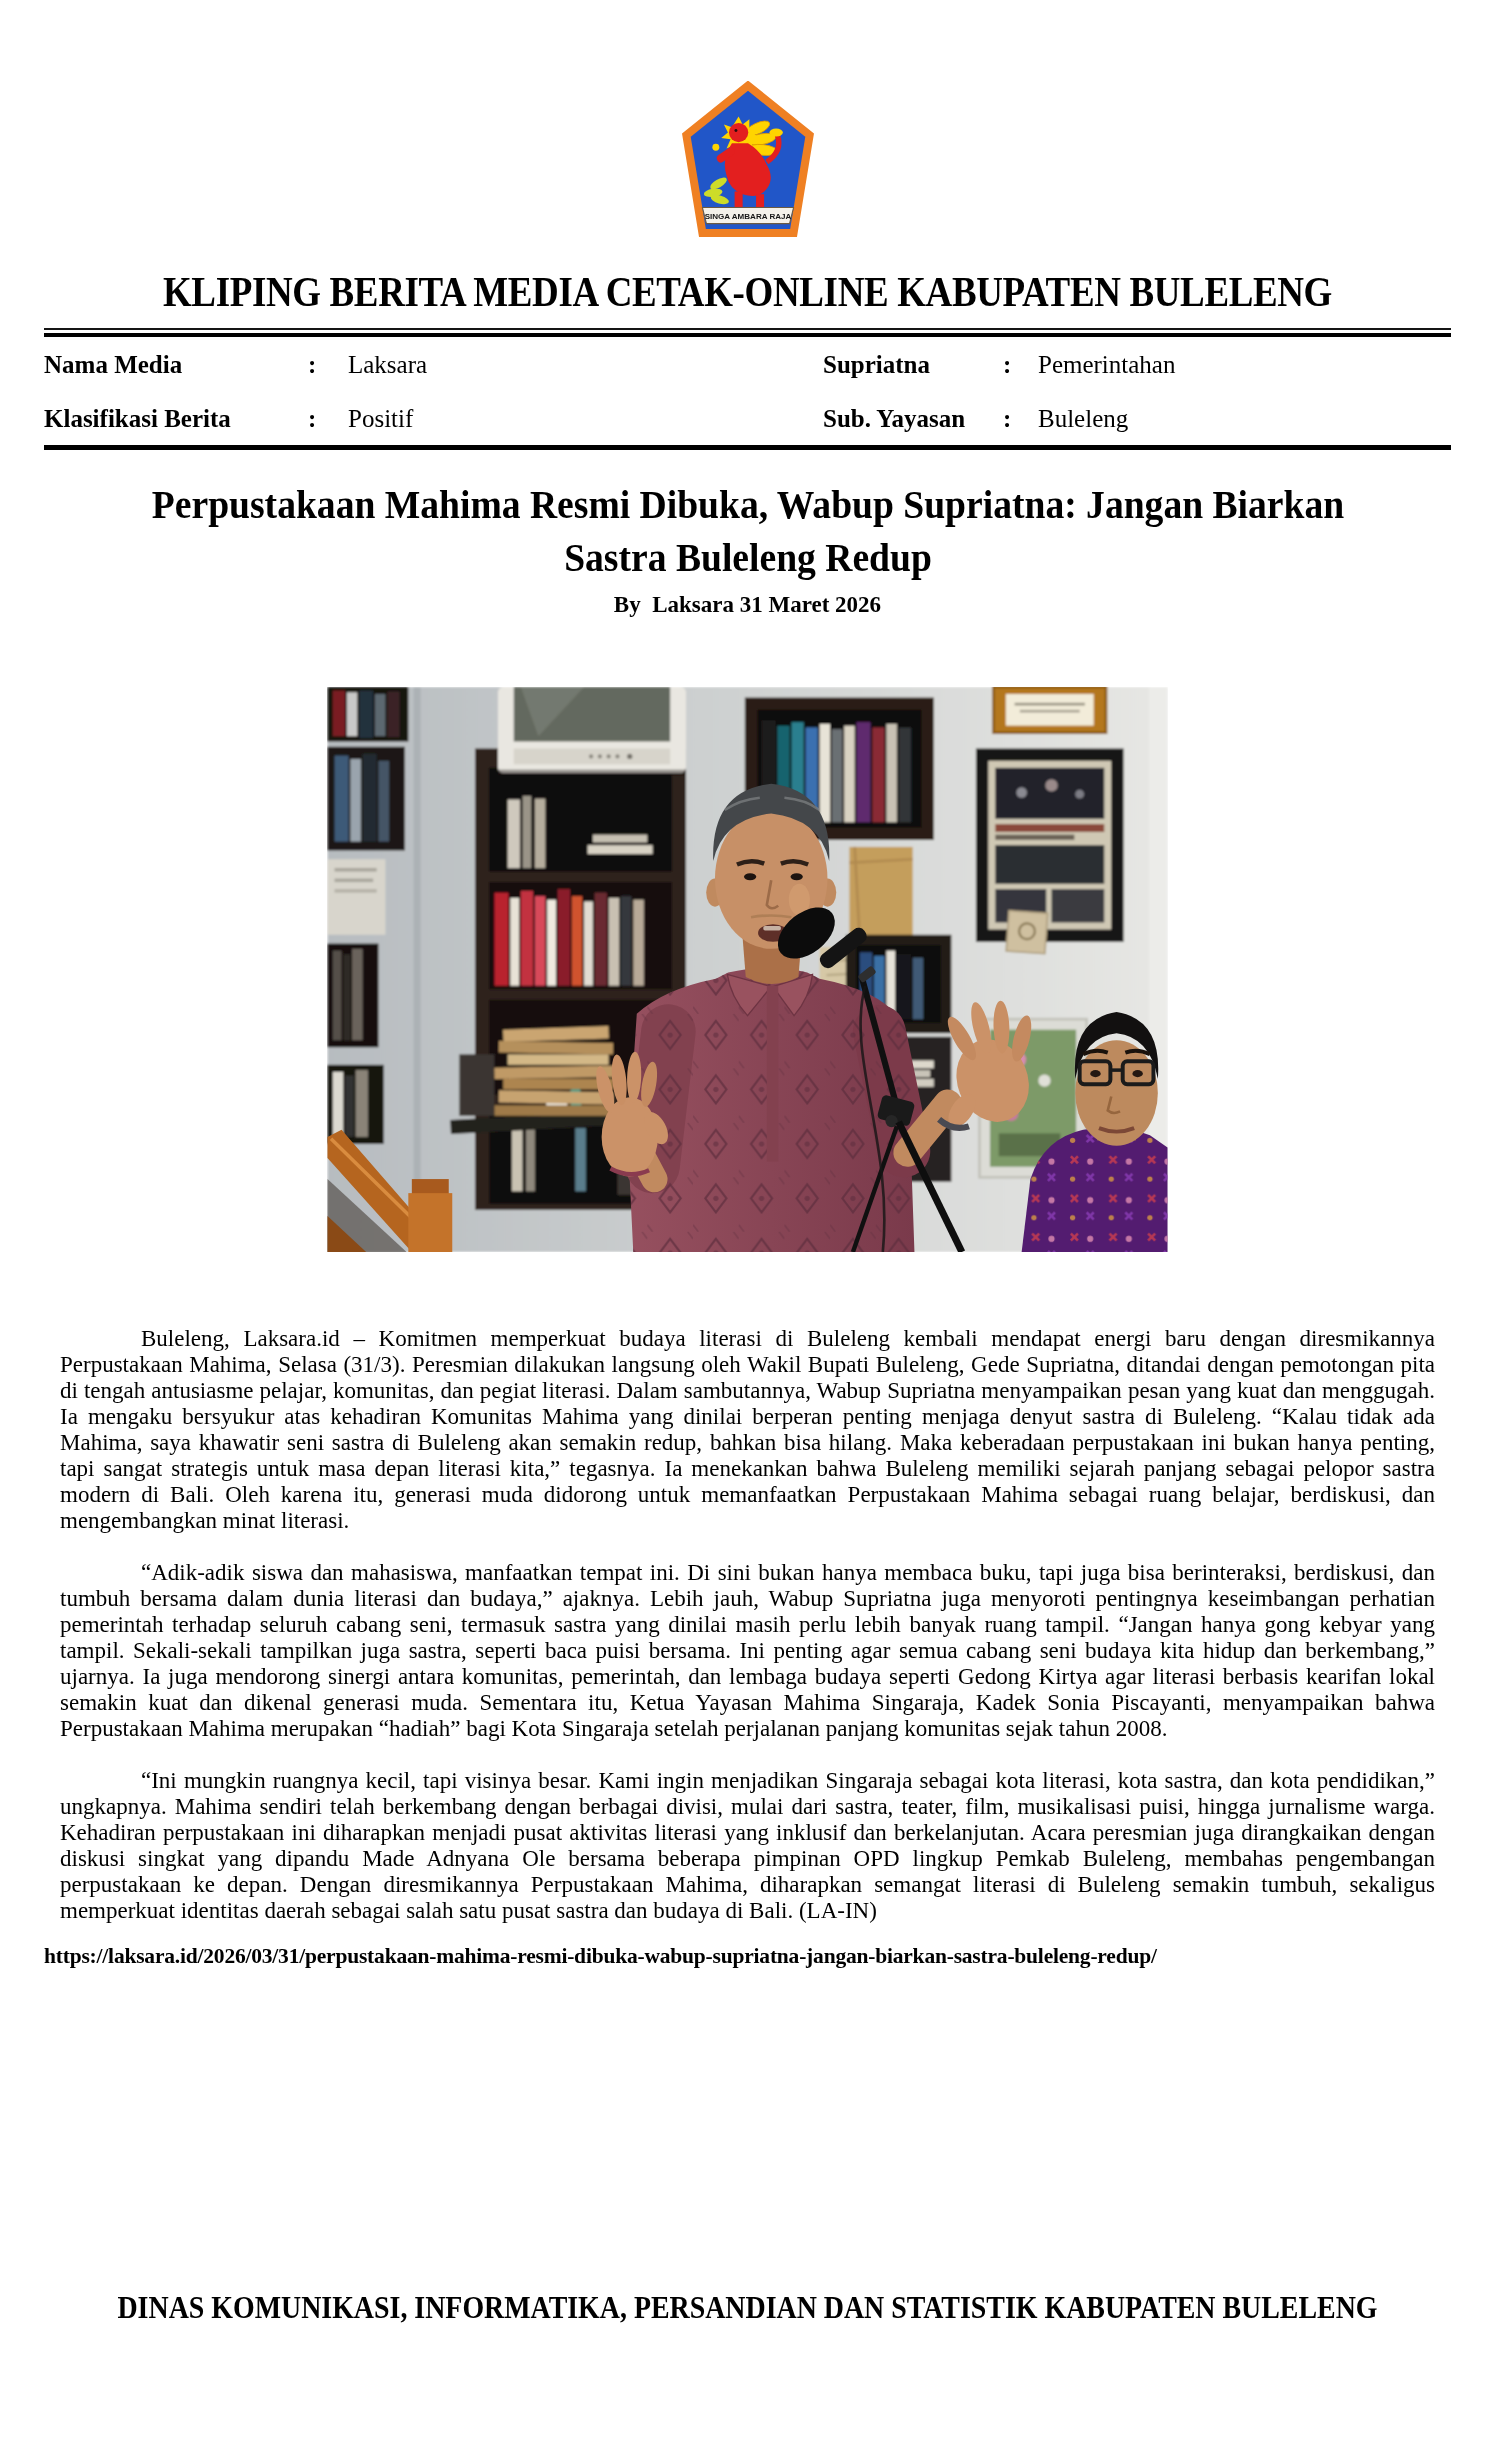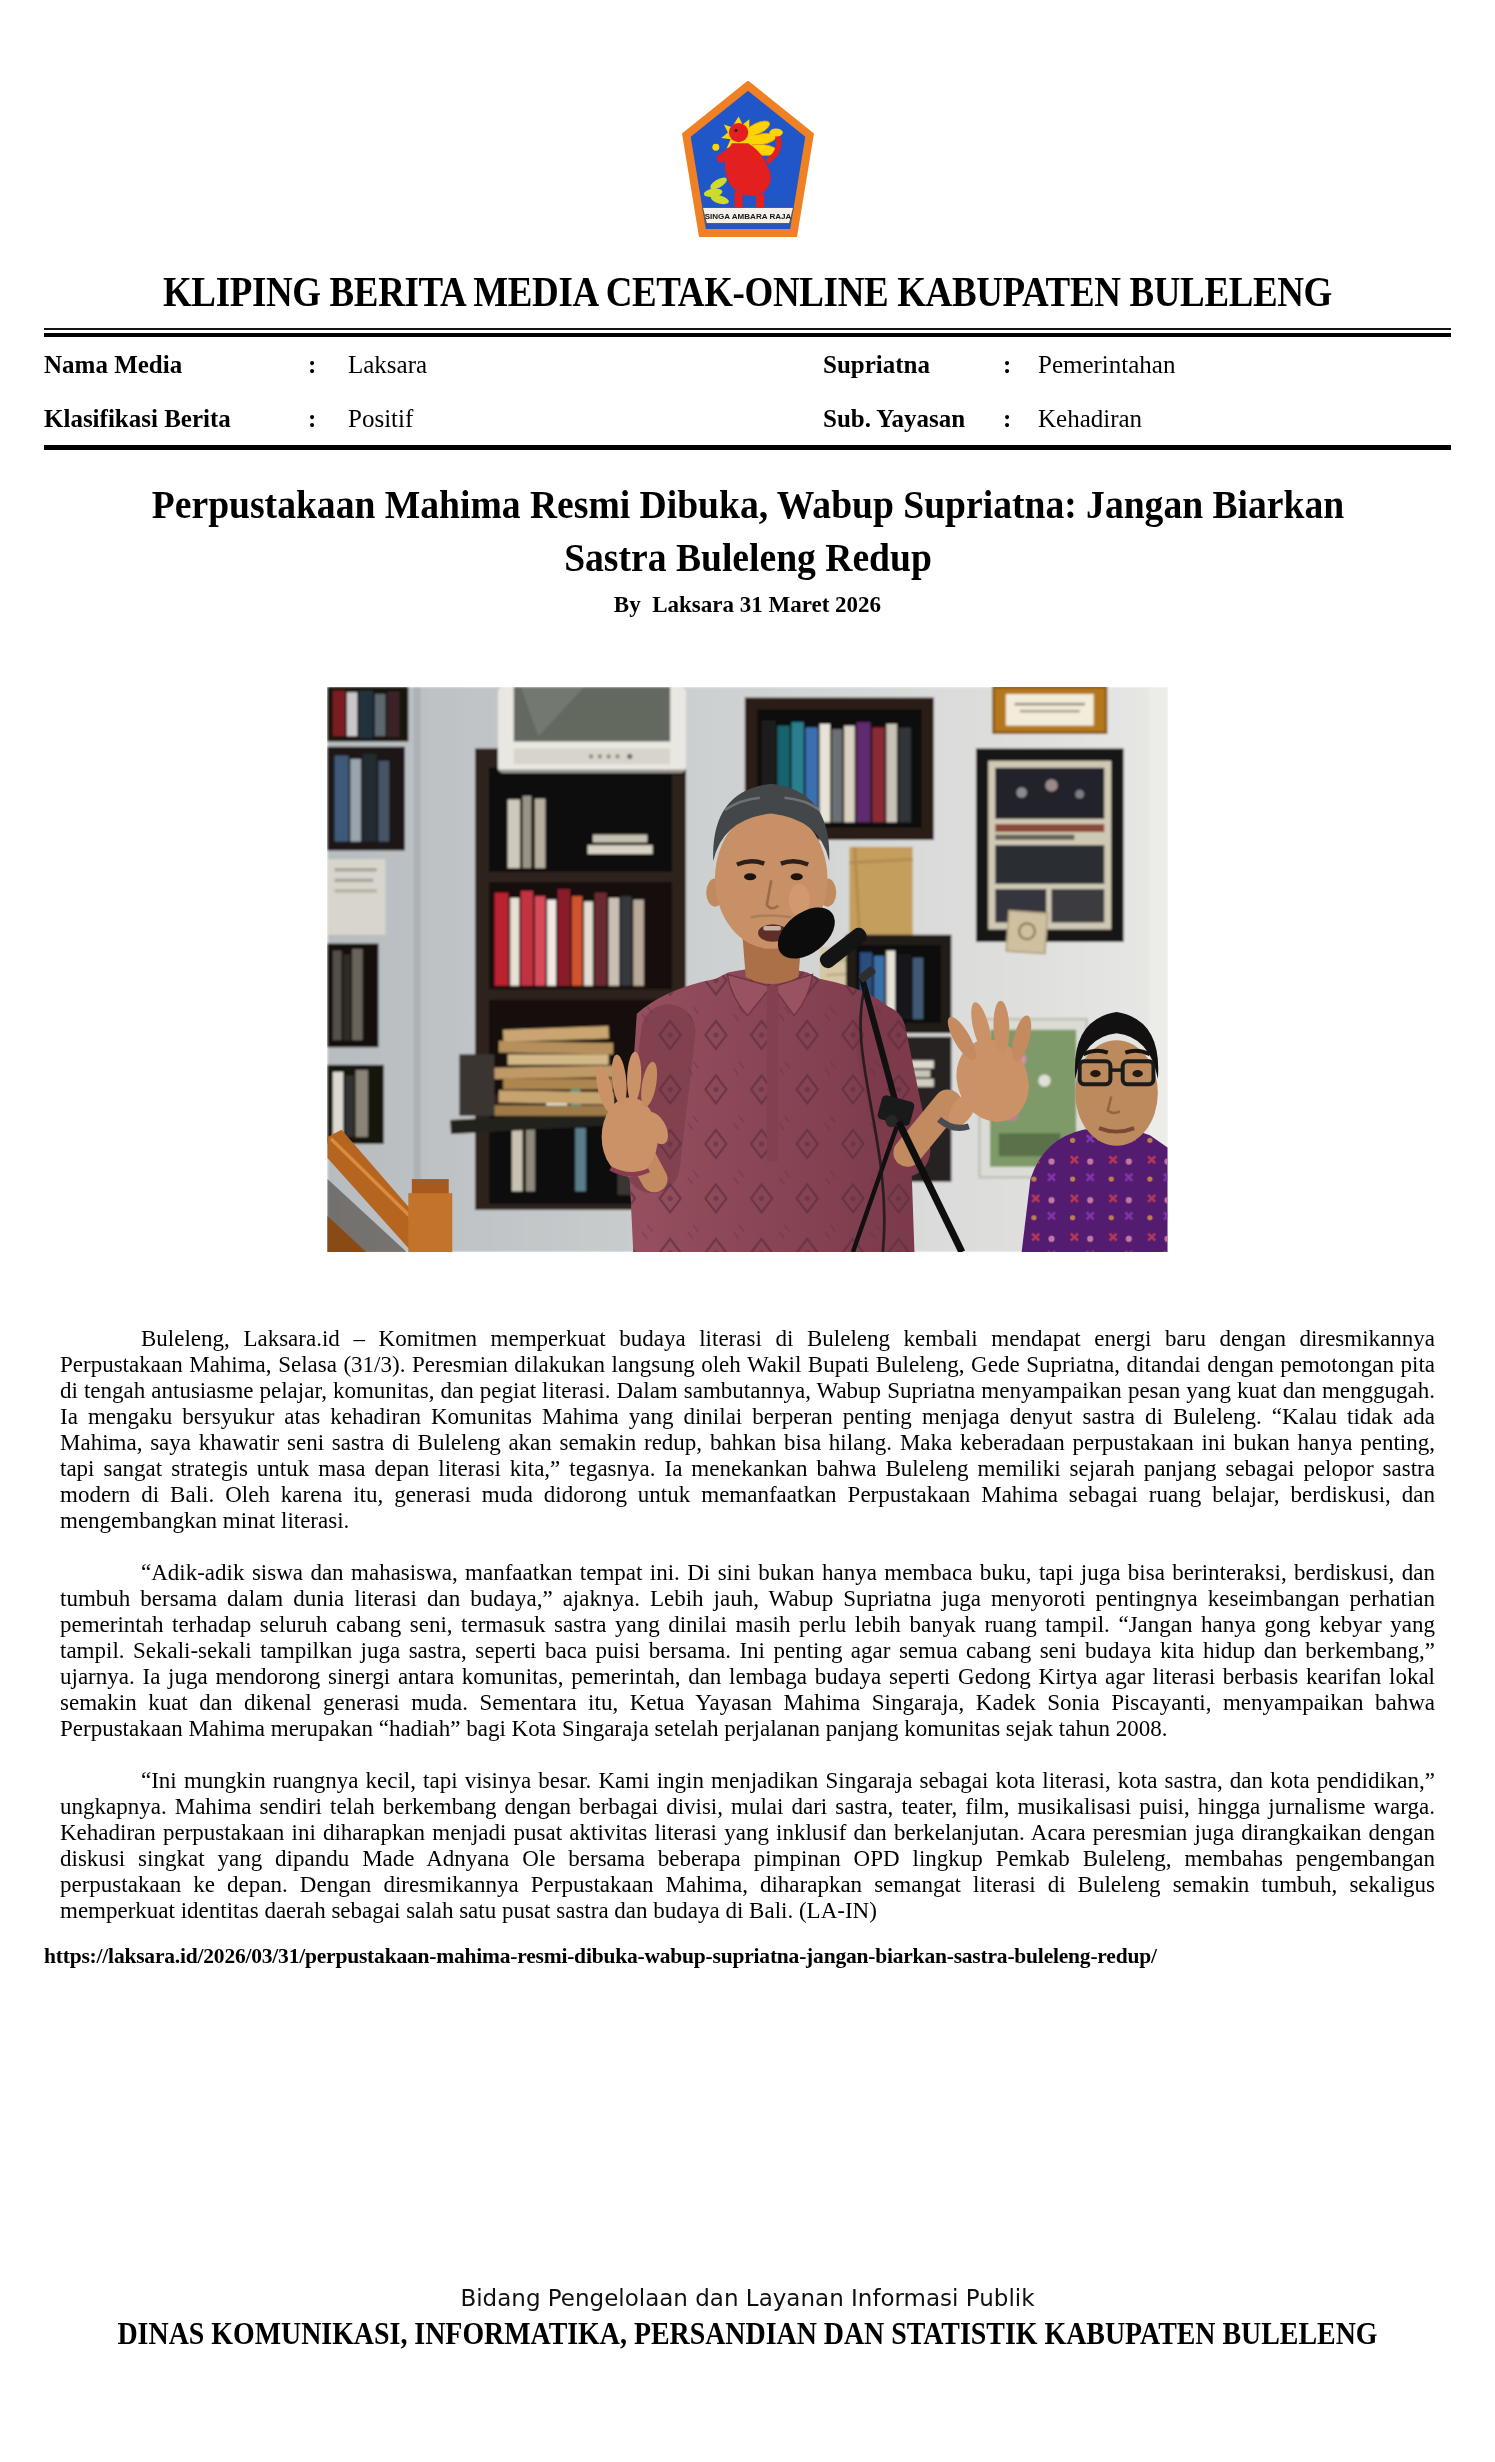--- a/index.html
+++ b/index.html
@@ -89,21 +89,21 @@
     <div class="meta-value">Laksara</div>
     <div class="meta-label">Supriatna</div>
     <div class="meta-colon">:</div>
     <div class="meta-value">Pemerintahan</div>
 
     <div class="meta-label">Klasifikasi Berita</div>
     <div class="meta-colon">:</div>
     <div class="meta-value">Positif</div>
     <div class="meta-label">Sub. Yayasan</div>
     <div class="meta-colon">:</div>
-    <div class="meta-value">Kehadiran</div>
+    <div class="meta-value">Buleleng</div>
   </div>
 
   <div class="rule-c"></div>
 
   <h2 class="headline">Perpustakaan Mahima Resmi Dibuka, Wabup Supriatna: Jangan Biarkan Sastra Buleleng Redup</h2>
   <div class="byline">By  Laksara 31 Maret 2026</div>
 
   <div class="photo-wrap">
     <svg width="841" height="565" viewBox="0 0 956 643">
       <defs>
@@ -392,16 +392,15 @@
     <p>Buleleng, Laksara.id – Komitmen memperkuat budaya literasi di Buleleng kembali mendapat energi baru dengan diresmikannya Perpustakaan Mahima, Selasa (31/3). Peresmian dilakukan langsung oleh Wakil Bupati Buleleng, Gede Supriatna, ditandai dengan pemotongan pita di tengah antusiasme pelajar, komunitas, dan pegiat literasi. Dalam sambutannya, Wabup Supriatna menyampaikan pesan yang kuat dan menggugah. Ia mengaku bersyukur atas kehadiran Komunitas Mahima yang dinilai berperan penting menjaga denyut sastra di Buleleng. “Kalau tidak ada Mahima, saya khawatir seni sastra di Buleleng akan semakin redup, bahkan bisa hilang. Maka keberadaan perpustakaan ini bukan hanya penting, tapi sangat strategis untuk masa depan literasi kita,” tegasnya. Ia menekankan bahwa Buleleng memiliki sejarah panjang sebagai pelopor sastra modern di Bali. Oleh karena itu, generasi muda didorong untuk memanfaatkan Perpustakaan Mahima sebagai ruang belajar, berdiskusi, dan mengembangkan minat literasi.</p>
     <p>“Adik-adik siswa dan mahasiswa, manfaatkan tempat ini. Di sini bukan hanya membaca buku, tapi juga bisa berinteraksi, berdiskusi, dan tumbuh bersama dalam dunia literasi dan budaya,” ajaknya. Lebih jauh, Wabup Supriatna juga menyoroti pentingnya keseimbangan perhatian pemerintah terhadap seluruh cabang seni, termasuk sastra yang dinilai masih perlu lebih banyak ruang tampil. “Jangan hanya gong kebyar yang tampil. Sekali-sekali tampilkan juga sastra, seperti baca puisi bersama. Ini penting agar semua cabang seni budaya kita hidup dan berkembang,” ujarnya. Ia juga mendorong sinergi antara komunitas, pemerintah, dan lembaga budaya seperti Gedong Kirtya agar literasi berbasis kearifan lokal semakin kuat dan dikenal generasi muda. Sementara itu, Ketua Yayasan Mahima Singaraja, Kadek Sonia Piscayanti, menyampaikan bahwa Perpustakaan Mahima merupakan “hadiah” bagi Kota Singaraja setelah perjalanan panjang komunitas sejak tahun 2008.</p>
     <p>“Ini mungkin ruangnya kecil, tapi visinya besar. Kami ingin menjadikan Singaraja sebagai kota literasi, kota sastra, dan kota pendidikan,” ungkapnya. Mahima sendiri telah berkembang dengan berbagai divisi, mulai dari sastra, teater, film, musikalisasi puisi, hingga jurnalisme warga. Kehadiran perpustakaan ini diharapkan menjadi pusat aktivitas literasi yang inklusif dan berkelanjutan. Acara peresmian juga dirangkaikan dengan diskusi singkat yang dipandu Made Adnyana Ole bersama beberapa pimpinan OPD lingkup Pemkab Buleleng, membahas pengembangan perpustakaan ke depan. Dengan diresmikannya Perpustakaan Mahima, diharapkan semangat literasi di Buleleng semakin tumbuh, sekaligus memperkuat identitas daerah sebagai salah satu pusat sastra dan budaya di Bali. (LA-IN)</p>
   </div>
 
   <div class="article-url">https://laksara.id/2026/03/31/perpustakaan-mahima-resmi-dibuka-wabup-supriatna-jangan-biarkan-sastra-buleleng-redup/</div>
 
 </div>
 
 <div class="footer">
-  <div class="footer-line1">Bidang Pengelolaan dan Layanan Informasi Publik</div>
   <div class="footer-line2">DINAS KOMUNIKASI, INFORMATIKA, PERSANDIAN DAN STATISTIK KABUPATEN BULELENG</div>
 </div>
 
 
 </body></html>

